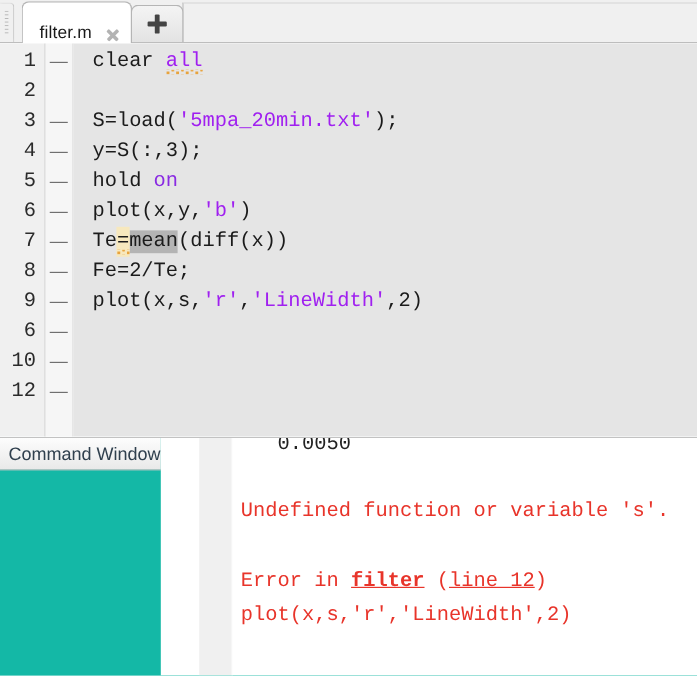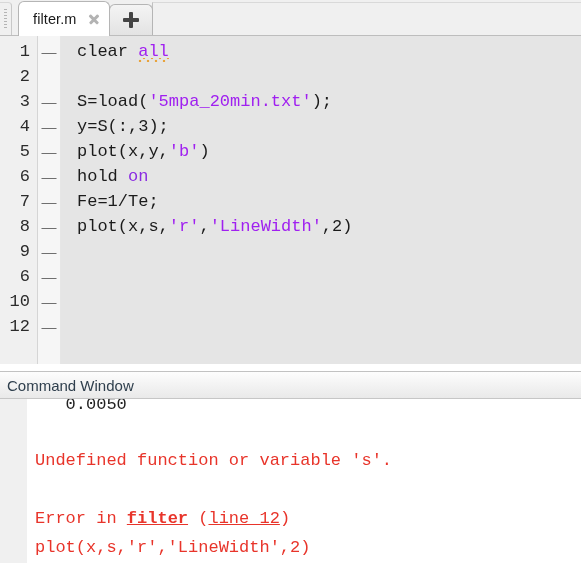--- a/index.html
+++ b/index.html
@@ -61,21 +61,21 @@
     height: 20px;
     background-image:
       linear-gradient(#a9a9a9 1px, transparent 1px);
     background-size: 3px 3px;
     opacity: .85;
   }
   .tab {
     position: relative;
     height: 34px;
     display: flex;
-    align-items: center;
+    align-items: flex-end;
     padding: 0 8px 0 14px;
     box-sizing: border-box;
     font-size: 14.5px;
     color: #1a1a1a;
     border: 1px solid #b5b5b5;
     border-bottom: none;
     border-top-left-radius: 6px;
     border-top-right-radius: 6px;
     margin-left: 6px;
   }
@@ -227,45 +227,45 @@
     position: relative;
   }
   .hl-select {
     background: #b4b4b4;
   }
 
   
   .cmd-pane {
     flex: 1;
     display: flex;
-    flex-direction: column;
+    flex-direction: row;
     background: #14b8a6;
     border-top: 1px solid #c2c2c2;
     overflow: hidden;
-    margin-top: 7px;
   }
   .cmd-title {
     height: 27px;
     background: linear-gradient(#fdfdfd, #e9e9e9);
     border-bottom: 1px solid #c6c6c6;
     display: flex;
     align-items: center;
     padding-left: 7px;
     box-sizing: border-box;
     font-size: 15px;
     color: #30404e;
     font-family: "Liberation Sans", sans-serif;
     flex: none;
   }
   .cmd-body {
     position: relative;
     flex: 1;
     display: flex;
     background: #ffffff;
     overflow: hidden;
+    padding-left: 32px;
   }
   .cmd-gutter {
     width: 27px;
     background: #f0f0f0;
     flex: none;
     border-right: 1px solid #ffffff;
   }
   .cmd-text {
     flex: 1;
     position: relative;
@@ -354,26 +354,27 @@
 
         <div class="cl"><span>clear </span><span class="tok-warn squiggle">all</span></div>
 
         <div class="cl"></div>
 
         <div class="cl"><span>S=load(</span><span class="tok-str">'5mpa_20min.txt'</span><span>);</span></div>
 
 
         <div class="cl">y=S(:,3);</div>
 
+        <div class="cl"><span>hold </span><span class="tok-kw">on</span></div>
+
         <div class="cl"><span>plot(x,y,</span><span class="tok-str">'b'</span><span>)</span></div>
 
-        <div class="cl"><span>hold </span><span class="tok-kw">on</span></div>
-
-
-        <div class="cl">Fe=1/Te;</div>
+        <div class="cl"><span>Te</span><span class="hl-warnbg squiggle">=</span><span class="hl-select">mean</span><span>(diff(x))</span></div>
+
+        <div class="cl">Fe=2/Te;</div>
 
 
 
         <div class="cl"><span>plot(x,s,</span><span class="tok-str">'r'</span><span>,</span><span class="tok-str">'LineWidth'</span><span>,2)</span></div>
 
       </div>
     </div>
   </div>
 
   <div class="cmd-pane">

